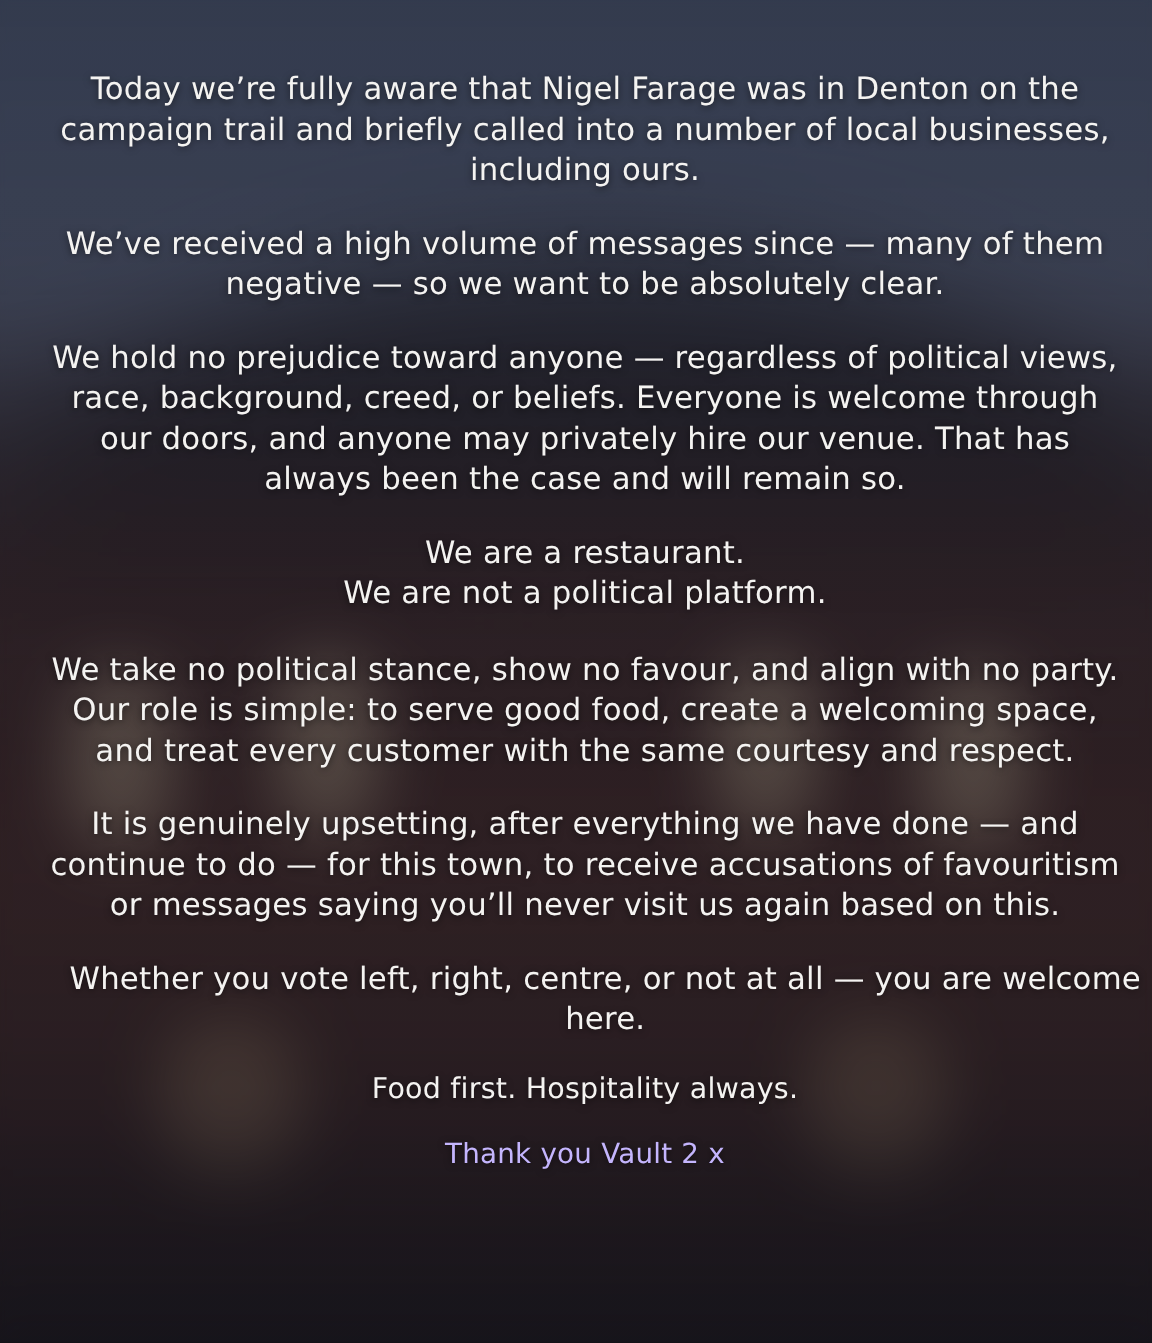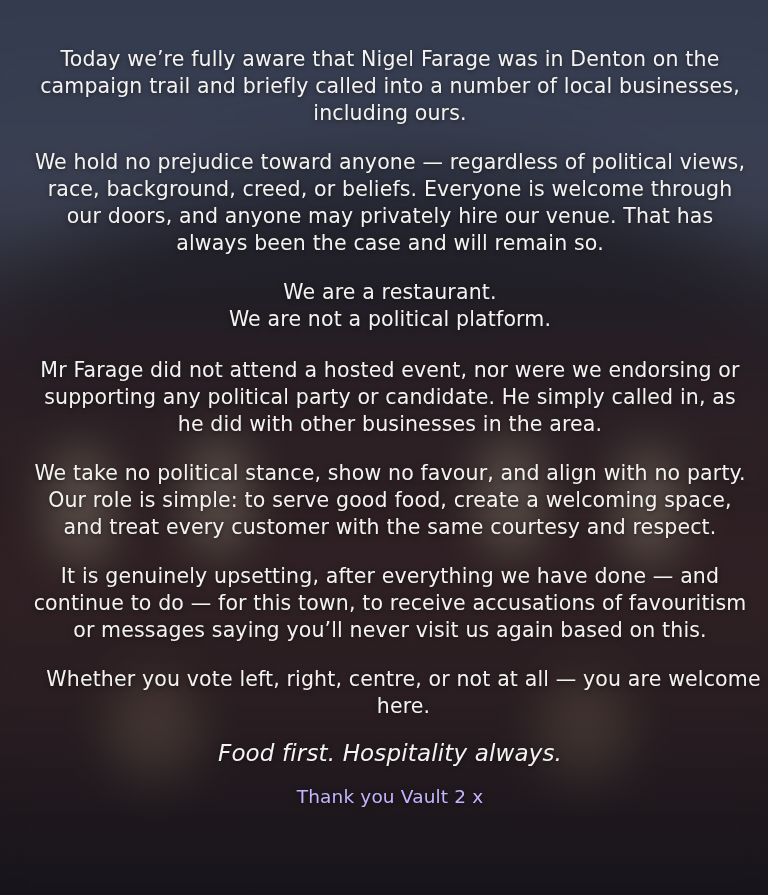--- a/index.html
+++ b/index.html
@@ -106,23 +106,22 @@
     line-height: 27px;
     font-weight: 400;
     letter-spacing: 0.15px;
     color: #f4f3f1;
     text-shadow: 0 1px 5px rgba(0,0,0,0.55);
     white-space: pre-line;
   }
   .para.tight { margin-bottom: 20px; margin-left: 27px; }
   .para.emphasis { margin-bottom: 24px; }
   .para.signoff {
-    font-size: 23px;
+    font-size: 19px;
     margin-bottom: 16px;
-    font-style: italic;
   }
   .para.thanks {
     font-size: 18.5px;
     margin-bottom: 0;
     color: #c4b5fd;
   }
 </style>
 </head>
 <body>
 
@@ -138,24 +137,24 @@
     <div class="bg-window w4"></div>
     <div class="bg-window w5"></div>
     <div class="bg-window w6"></div>
     <div class="bg-ground"></div>
   </div>
 
   <div class="scrim"></div>
 
   <div class="content">
     <p class="para">Today we’re fully aware that Nigel Farage was in Denton on the campaign trail and briefly called into a number of local businesses, including ours.</p>
+    <p class="para">We’ve received a high volume of messages since — many of them negative — so we want to be absolutely clear.</p>
     <p class="para">We hold no prejudice toward anyone — regardless of political views, race, background, creed, or beliefs. Everyone is welcome through our doors, and anyone may privately hire our venue. That has always been the case and will remain so.</p>
     <p class="para emphasis">We are a restaurant.
 We are not a political platform.</p>
-    <p class="para">Mr Farage did not attend a hosted event, nor were we endorsing or supporting any political party or candidate. He simply called in, as he did with other businesses in the area.</p>
     <p class="para">We take no political stance, show no favour, and align with no party. Our role is simple: to serve good food, create a welcoming space, and treat every customer with the same courtesy and respect.</p>
     <p class="para">It is genuinely upsetting, after everything we have done — and continue to do — for this town, to receive accusations of favouritism or messages saying you’ll never visit us again based on this.</p>
     <p class="para tight">Whether you vote left, right, centre, or not at all — you are welcome here.</p>
     <p class="para signoff">Food first. Hospitality always.</p>
     <p class="para thanks">Thank you Vault 2 x</p>
   </div>
 
 </div>
 
 </body></html>

